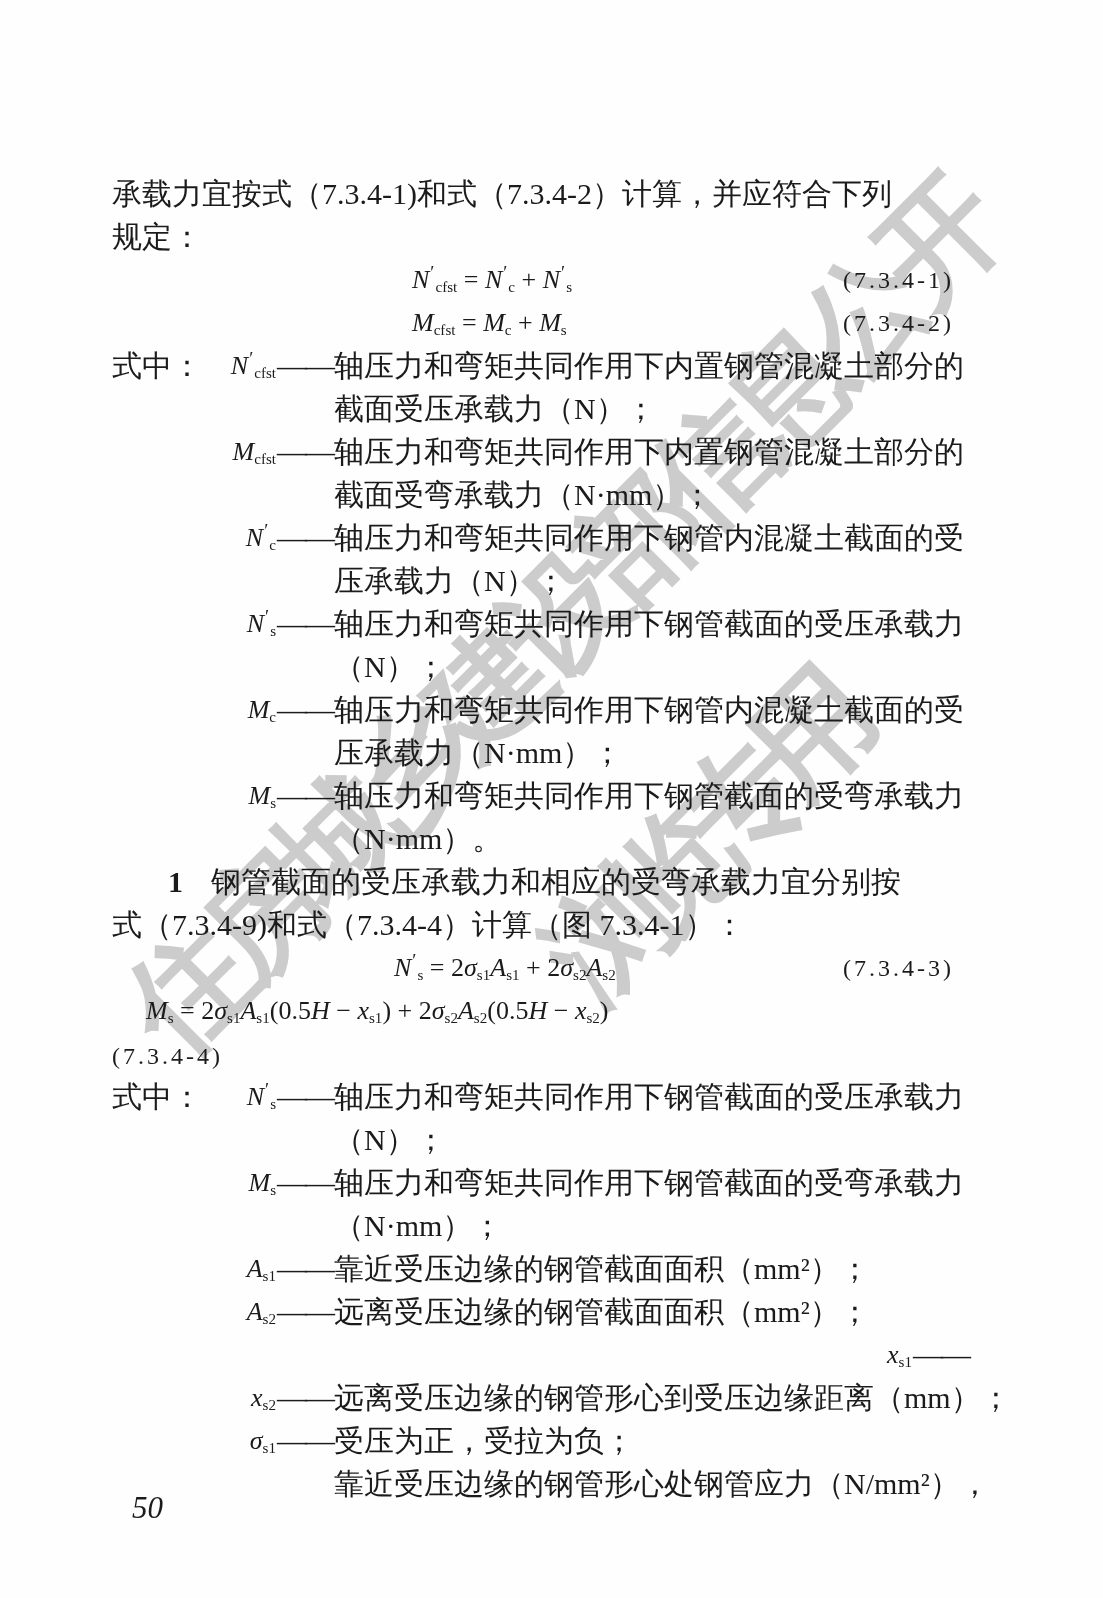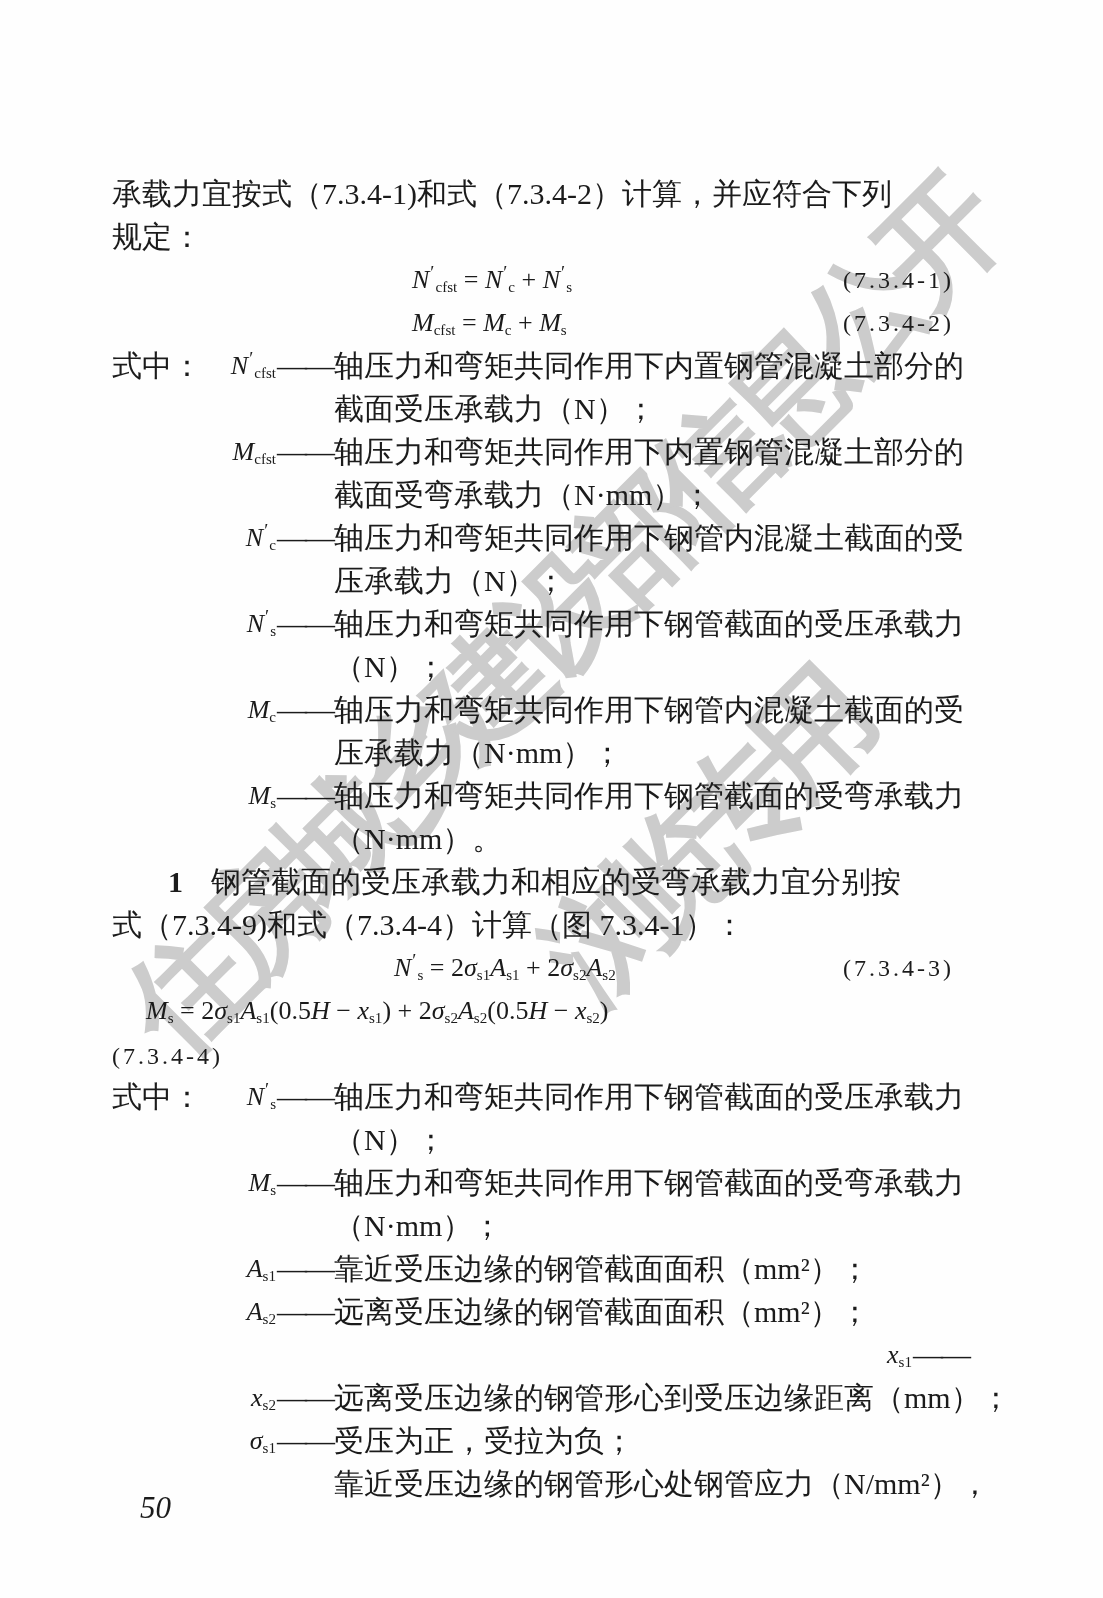--- a/index.html
+++ b/index.html
@@ -48,21 +48,21 @@
   .eq .pr{font-size:0.72em;vertical-align:0.5em;line-height:0;margin:0 1px;}
   .eq .r{white-space:pre;}
   .ind-a{margin-left:300px;}
   .ind-b{margin-left:282px;}
   .ind-c{margin-left:34px;}
   .eq-num{margin-left:auto;padding-right:16px;letter-spacing:3px;font-size:24px;white-space:nowrap;}
   .eq-num-row{height:43px;text-align:left;}
 
   
   .pageno{
-    position:absolute;left:140px;top:1490px;z-index:2;
+    position:absolute;left:132px;top:1490px;z-index:2;
     font-size:31px;font-style:italic;font-family:"Liberation Serif",serif;
   }
 </style>
 </head>
 <body>
 
 <div class="sheet">
 
   <div id="wm1" class="wm">住房城乡建设部信息公开</div>
   <div id="wm2" class="wm">浏览专用</div>

